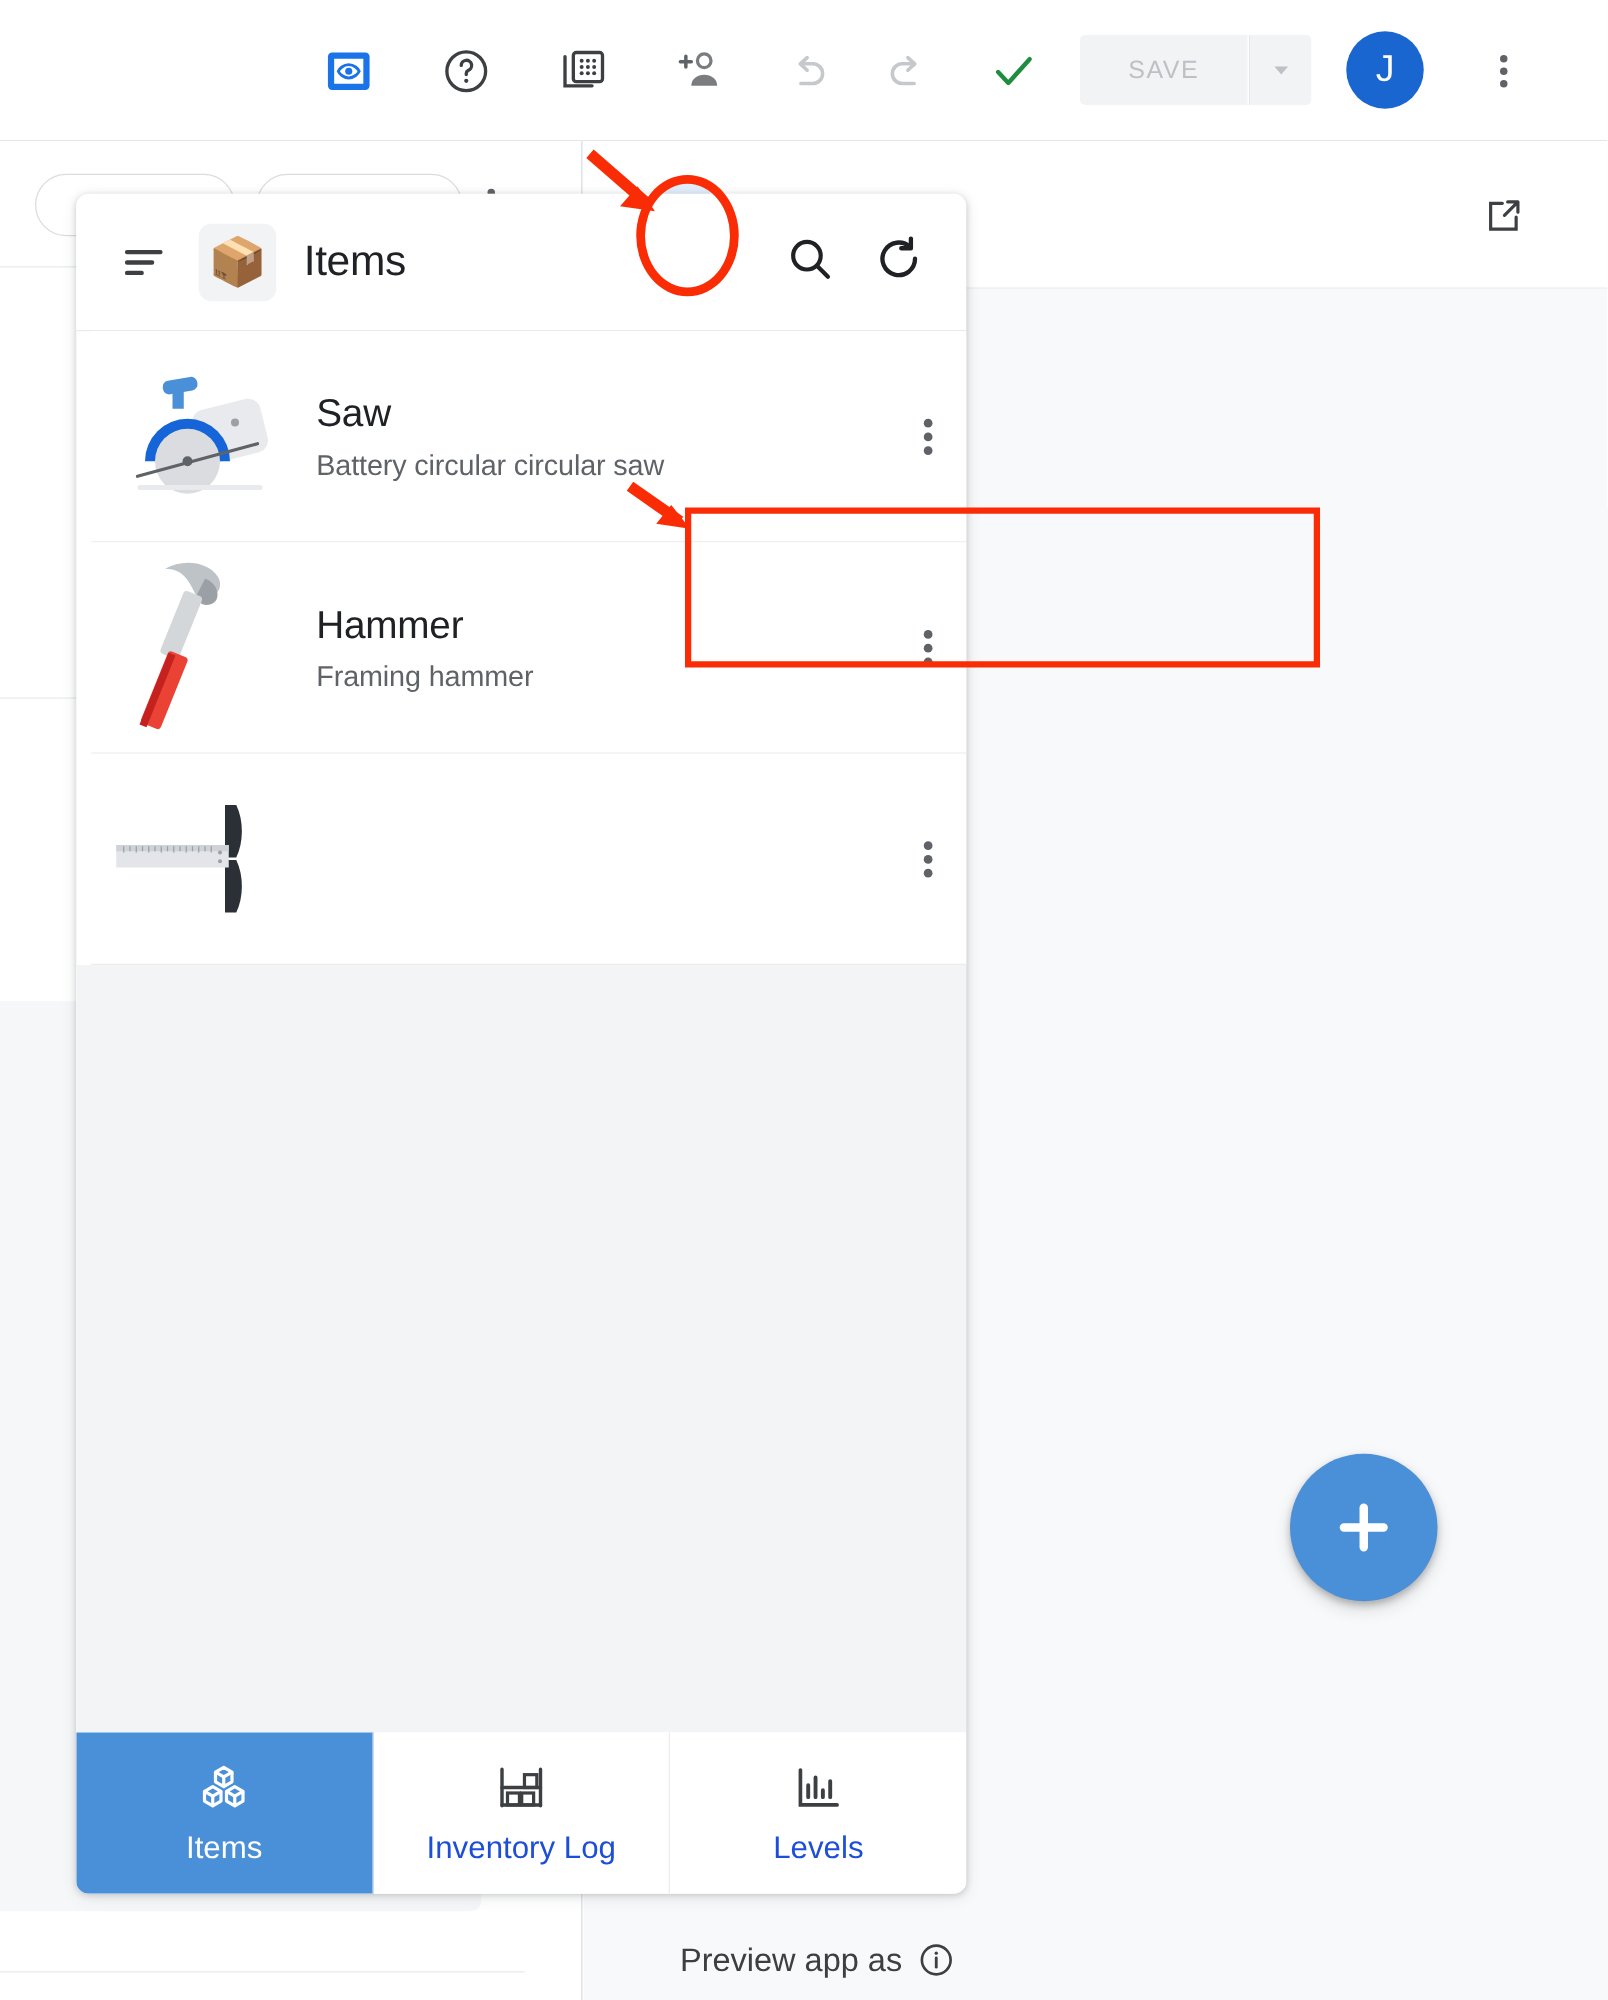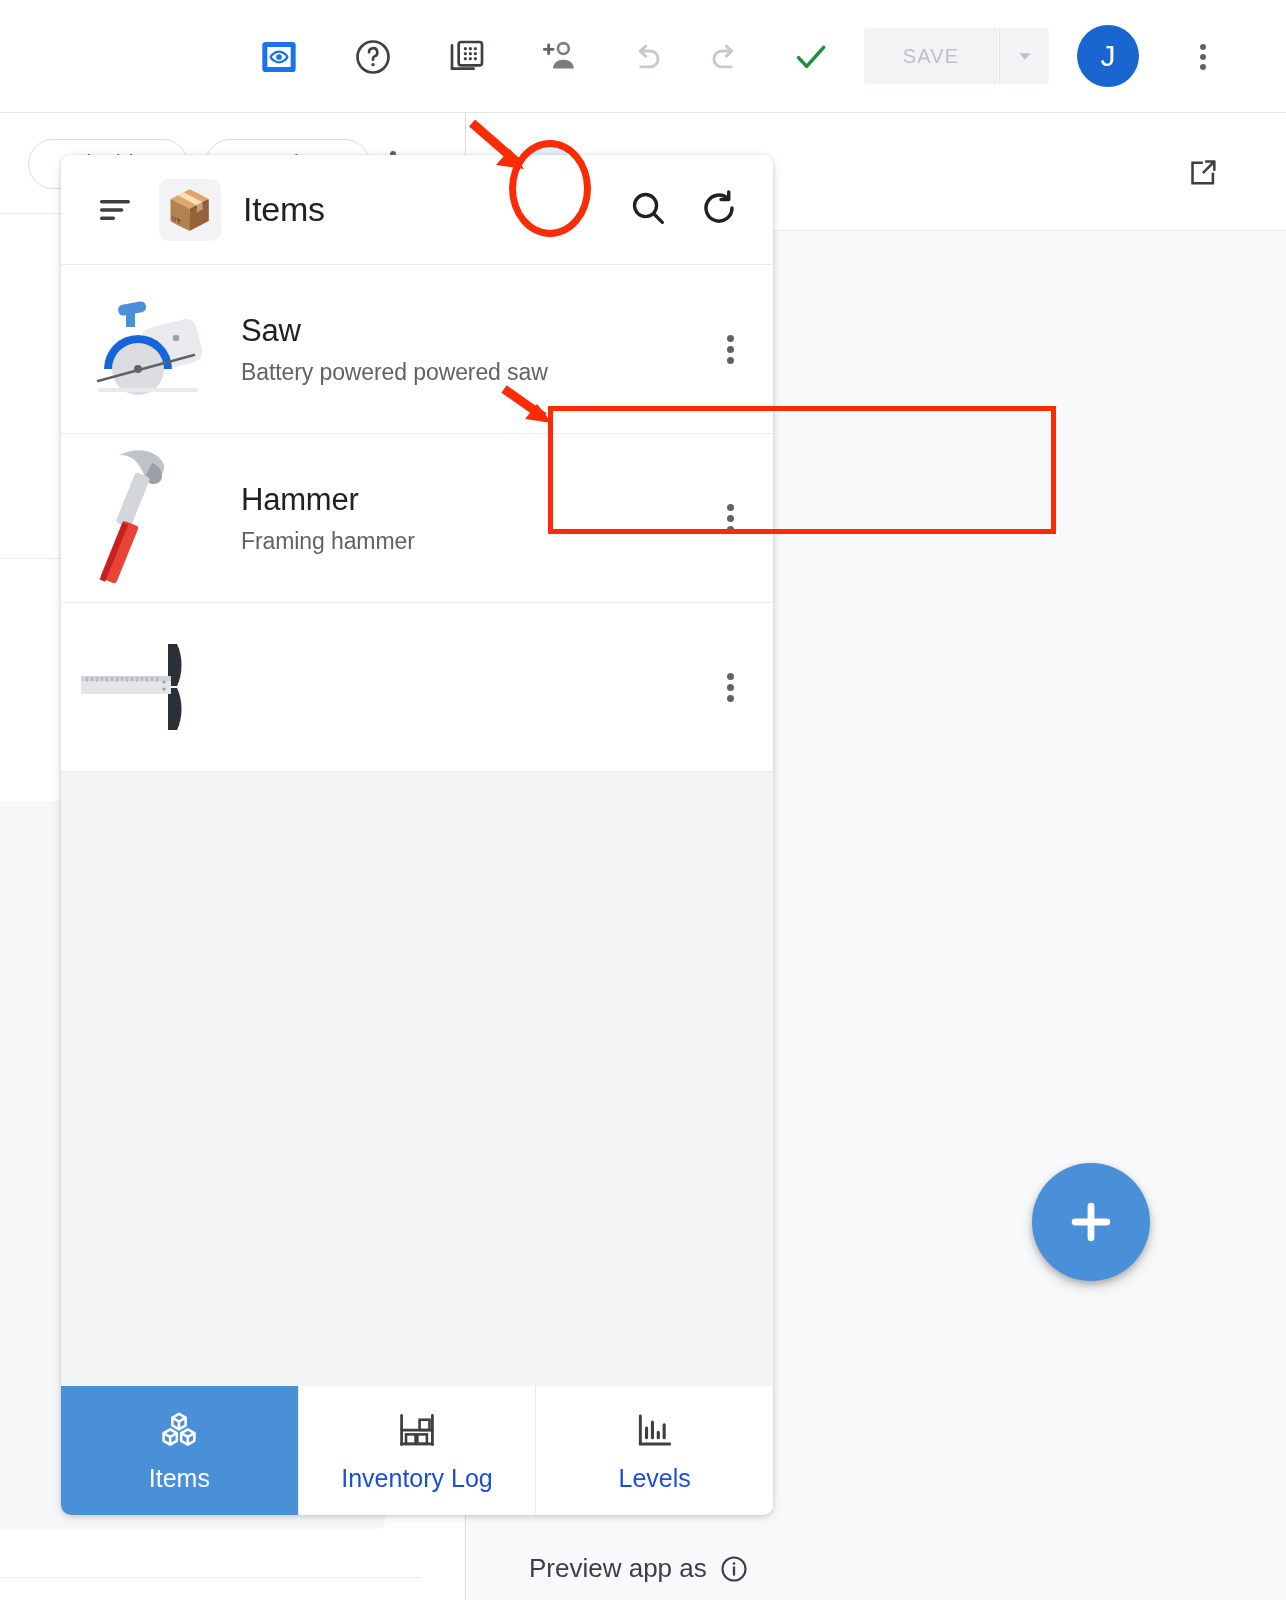--- a/index.html
+++ b/index.html
@@ -108,21 +108,21 @@
   }
   .app-menu-icon { margin-left: 32px; width: 44px; display:flex; align-items:center; justify-content:center; cursor: pointer; }
   .app-logo {
     margin-left: 22px; width: 62px; height: 62px; border-radius: 10px;
     background: #f1f3f4; display: flex; align-items: center; justify-content: center;
     font-size: 38px; line-height: 1;
   }
   .app-title { margin-left: 22px; font-size: 34px; color: #202124; font-weight: 400; letter-spacing: -0.3px; }
   .app-hdr-actions { margin-left: auto; display: flex; align-items: center; gap: 28px; margin-right: 32px; }
 
-  .app-list { position: absolute; left: 0; top: 110px; width: 651px; background: #fff; }
+  .app-list { position: absolute; left: 12px; top: 110px; width: 651px; background: #fff; }
   .list-row {
     position: relative; height: 169px; width: 712px; background: #fff;
     border-bottom: 1px solid #ececec; display: flex; align-items: center; cursor: pointer;
   }
   .row-thumb { width: 180px; height: 169px; display: flex; align-items: center; justify-content: center; flex: none; }
   .row-text { flex: 1; min-width: 0; }
   .row-title { font-size: 31px; color: #202124; line-height: 1.25; letter-spacing: -0.2px; }
   .row-sub { font-size: 23px; color: #5f6368; margin-top: 9px; letter-spacing: -0.1px; }
   .row-kebab { width: 86px; display: flex; align-items: center; justify-content: center; flex: none; cursor: pointer; }
   .row-kebab i { width: 7px; height: 7px; border-radius: 50%; background: #5f6368; display: block; }
@@ -142,22 +142,22 @@
   }
   .navtab {
     flex: 1; display: flex; flex-direction: column; align-items: center; justify-content: center;
     gap: 12px; cursor: pointer; border-right: 1px solid #ececec;
     font-size: 25px; color: #1d4ed8;
   }
   .navtab:last-child { border-right: none; }
   .navtab.active { background: #4a90d9; color: #ffffff; }
 
   .preview-foot {
-    position: absolute; left: 529px; top: 1553px;
-    display: flex; align-items: center; gap: 12px;
+    position: absolute; left: 544px; top: 1553px;
+    display: flex; gap: 12px;
     font-size: 26px; color: #3c4043; white-space: nowrap;
   }
 
   
   .ann-ellipse {
     position: absolute; border: 7px solid #f92c05; border-radius: 50%;
     pointer-events: none; z-index: 30;
   }
   .ann-rect {
     position: absolute; border: 5px solid #f92c05;
@@ -359,21 +359,21 @@
             <rect x="40" y="18" width="9" height="16" fill="#4a90d9"></rect>
             <path d="M18 76a34 34 0 0 1 68 0z" fill="#1565d8"></path>
             <circle cx="52" cy="76" r="26" fill="#dadce0"></circle>
             <circle cx="52" cy="76" r="4" fill="#5f6368"></circle>
             <path d="M12 88 L108 62" stroke="#5f6368" stroke-width="2.6" stroke-linecap="round"></path>
             <path d="M14 97h96" stroke="#e8eaed" stroke-width="4" stroke-linecap="round"></path>
           </svg>
         </div>
         <div class="row-text">
           <div class="row-title">Saw</div>
-          <div class="row-sub">Battery powered powered saw</div>
+          <div class="row-sub">Battery circular circular saw</div>
         </div>
         <div class="row-kebab">
           <span class="kebab">
               <i></i>
               <i></i>
               <i></i>
             </span>
         </div>
       </div>
 

